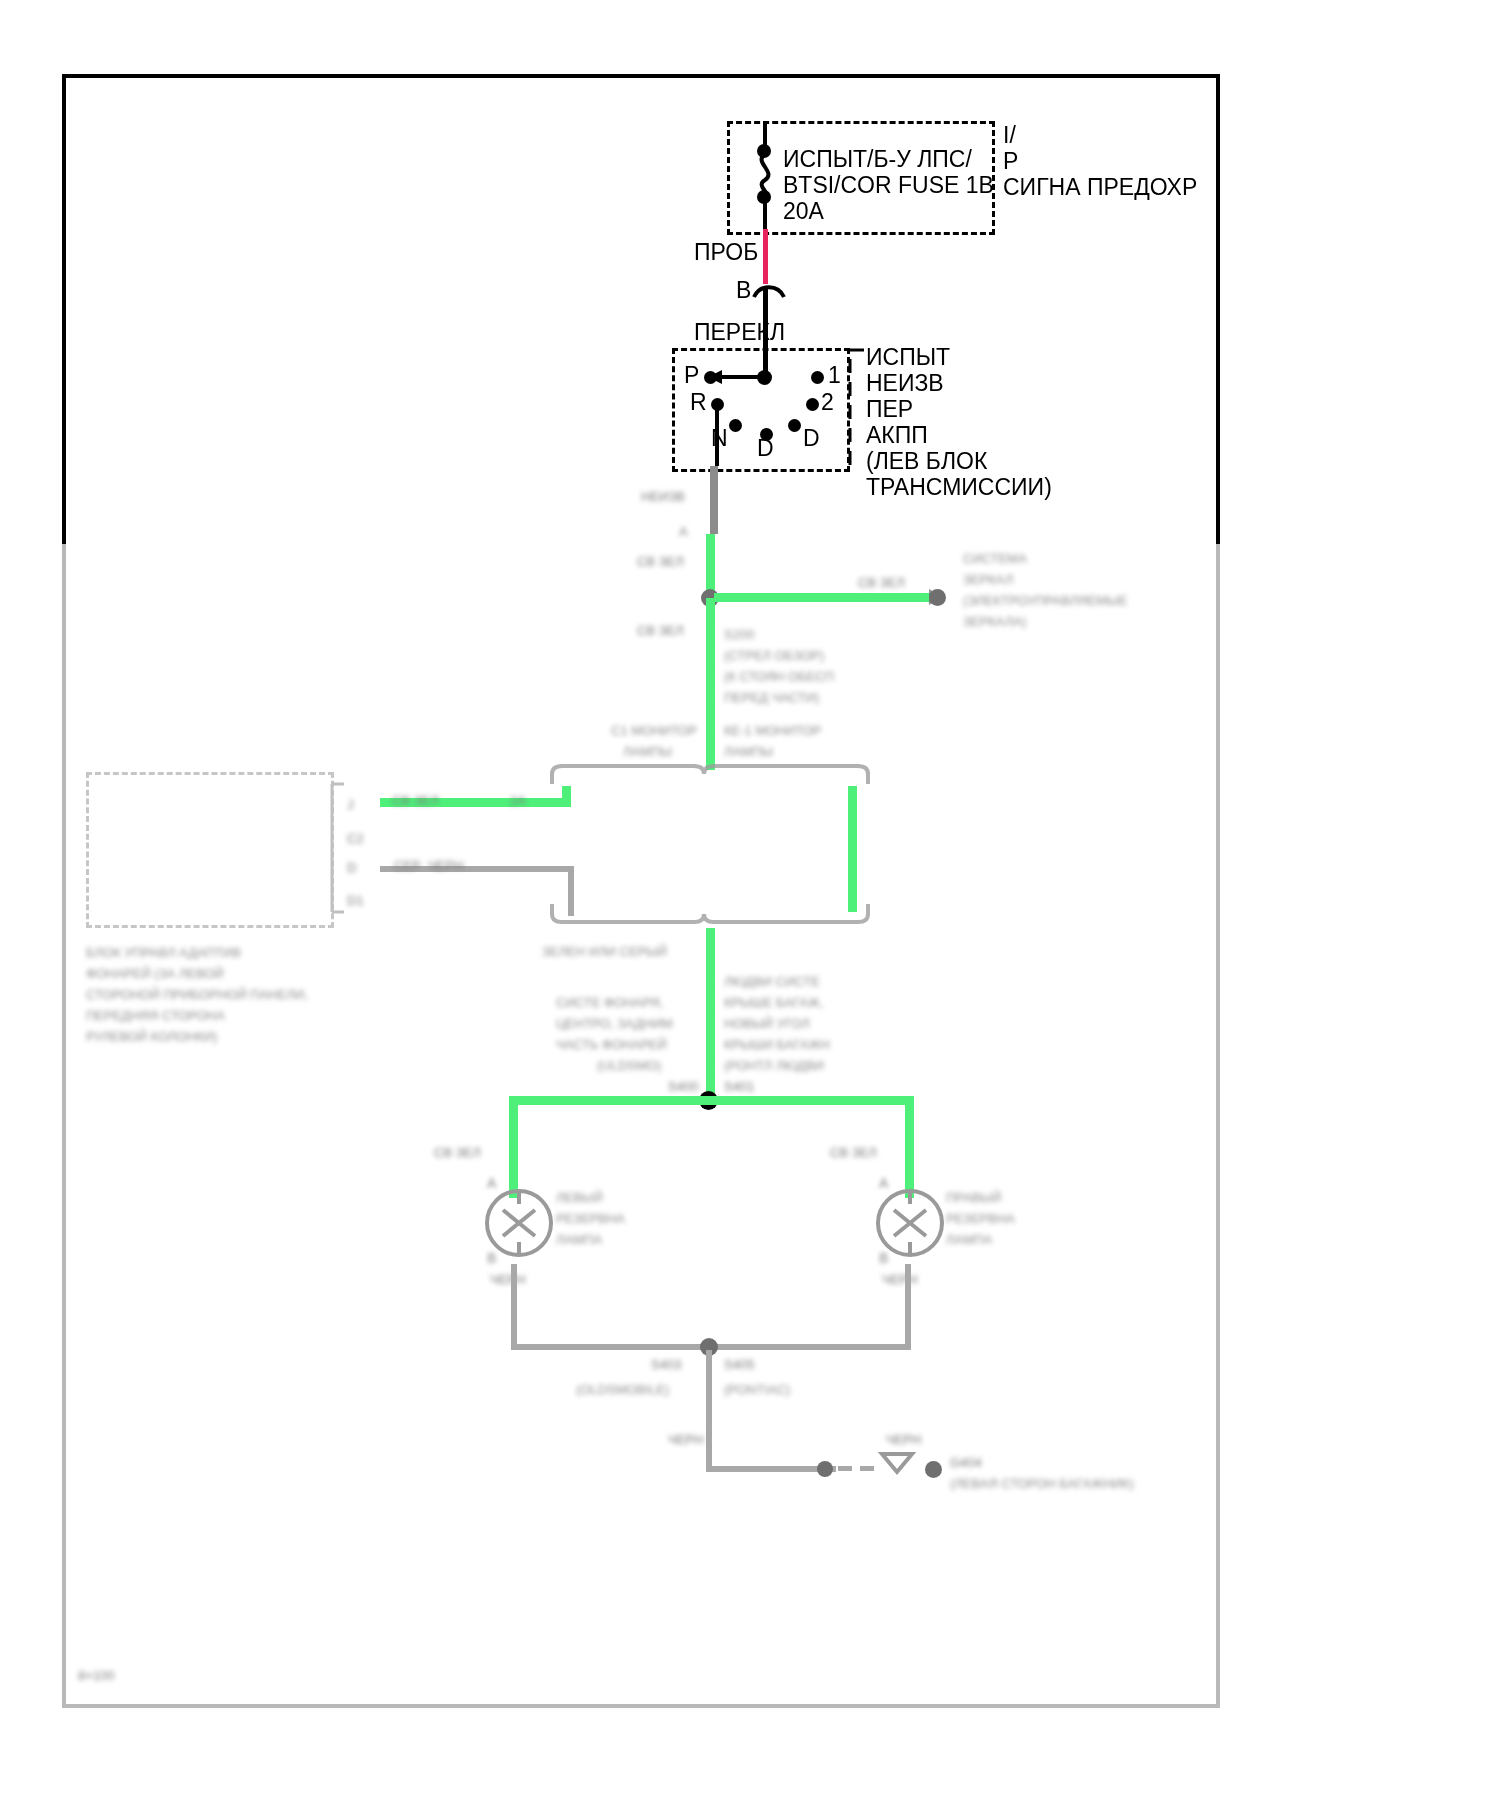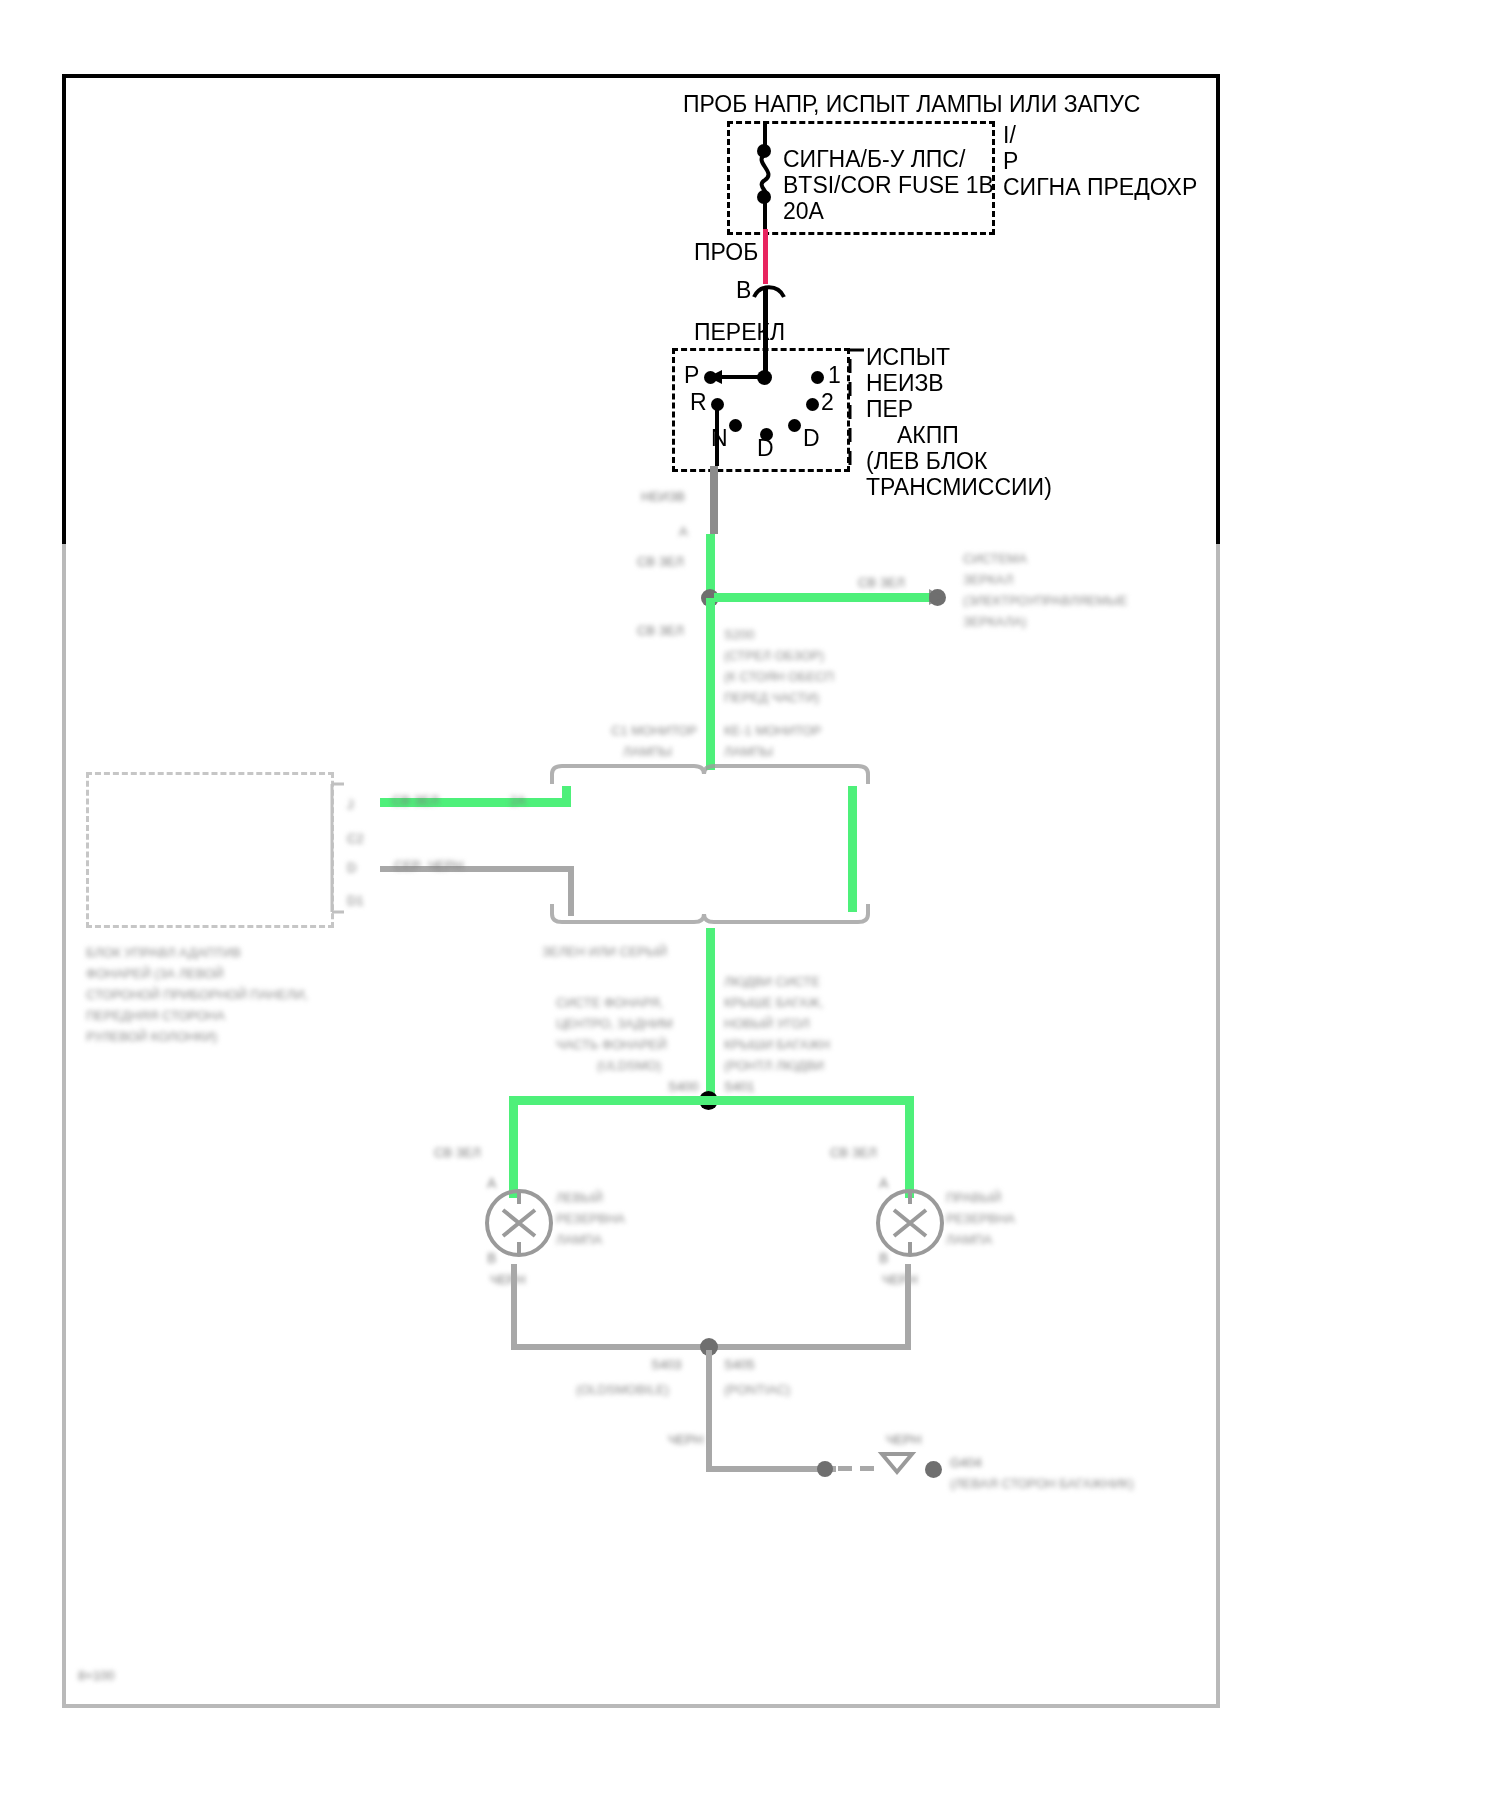--- a/index.html
+++ b/index.html
@@ -37,34 +37,33 @@
 
 <div class="page">
 
   <div class="frame-top-bar"></div>
   <div class="frame-top-left"></div>
   <div class="frame-top-right"></div>
   <div class="frame-bot-left"></div>
   <div class="frame-bot-right"></div>
   <div class="frame-bot-bar"></div>
 
-  <div class="lbl sharp" style="left:683px;top:91px;">ПРОБ НАПР, ИСПЫТ ЛАМПЫ ИЛИ ЗАПУС</div>
 
   <div class="dash-box" style="left:727px;top:121px;width:262px;height:108px;"></div>
 
   <div class="wire" style="left:763px;top:121px;width:4px;height:29px;"></div>
   <div class="dot" style="left:757px;top:144px;width:14px;height:14px;"></div>
 
   <svg style="left:749px;top:152px;width:36px;height:48px;">
     <path d="M16 2 C 4 10, 28 20, 16 28 C 6 34, 22 40, 16 46" fill="none" stroke="#000" stroke-width="4"></path>
   </svg>
   <div class="dot" style="left:757px;top:190px;width:14px;height:14px;"></div>
   <div class="wire" style="left:763px;top:198px;width:4px;height:33px;"></div>
 
-  <div class="lbl sharp" style="left:783px;top:146px;">СИГНА/Б-У ЛПС/</div>
+  <div class="lbl sharp" style="left:783px;top:146px;">ИСПЫТ/Б-У ЛПС/</div>
   <div class="lbl sharp" style="left:783px;top:172px;">BTSI/COR FUSE 1B</div>
   <div class="lbl sharp" style="left:783px;top:198px;">20А</div>
 
   <div class="lbl sharp" style="left:1003px;top:122px;">I/</div>
   <div class="lbl sharp" style="left:1003px;top:148px;">P</div>
   <div class="lbl sharp" style="left:1003px;top:174px;">СИГНА ПРЕДОХР</div>
 
   <div class="wire pink" style="left:763px;top:229px;width:5px;height:55px;"></div>
   <div class="lbl sharp" style="left:694px;top:239px;">ПРОБ</div>
 
@@ -78,21 +77,21 @@
 
   <div class="dash-box" style="left:672px;top:348px;width:172px;height:118px;"></div>
 
   <svg style="left:846px;top:348px;width:24px;height:120px;">
     <path d="M18 2 L4 2 L4 118" fill="none" stroke="#000" stroke-width="3" stroke-dasharray="14 9"></path>
   </svg>
 
   <div class="lbl sharp" style="left:866px;top:344px;">ИСПЫТ</div>
   <div class="lbl sharp" style="left:866px;top:370px;">НЕИЗВ</div>
   <div class="lbl sharp" style="left:866px;top:396px;">ПЕР</div>
-  <div class="lbl sharp" style="left:897px;top:422px;">АКПП</div>
+  <div class="lbl sharp" style="left:866px;top:422px;">АКПП</div>
   <div class="lbl sharp" style="left:866px;top:448px;">(ЛЕВ БЛОК</div>
   <div class="lbl sharp" style="left:866px;top:474px;">ТРАНСМИССИИ)</div>
 
   <div class="wire" style="left:763px;top:348px;width:5px;height:29px;"></div>
   <div class="dot" style="left:757px;top:370px;width:15px;height:15px;"></div>
   <svg style="left:700px;top:366px;width:70px;height:24px;">
     <path d="M66 11 L16 11" stroke="#000" stroke-width="4" fill="none"></path>
     <path d="M8 11 L22 4 L22 18 Z" fill="#000"></path>
   </svg>
 

